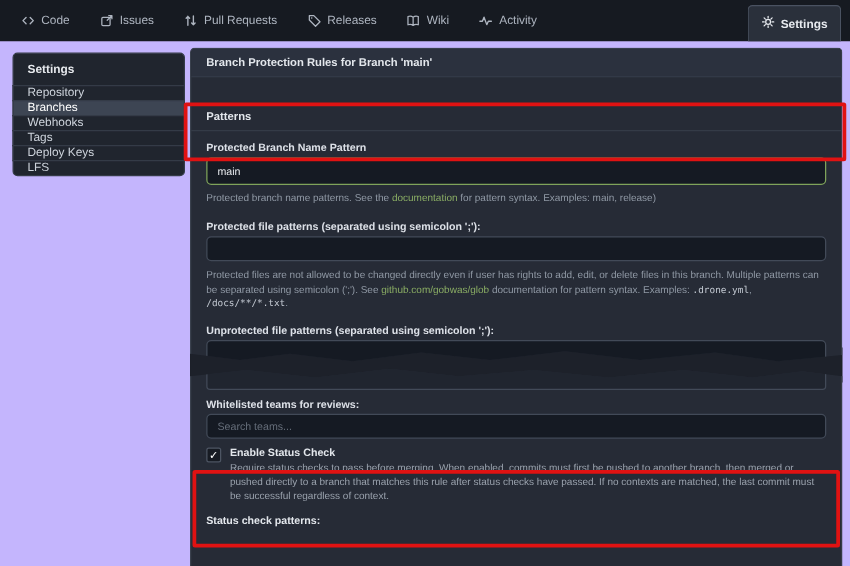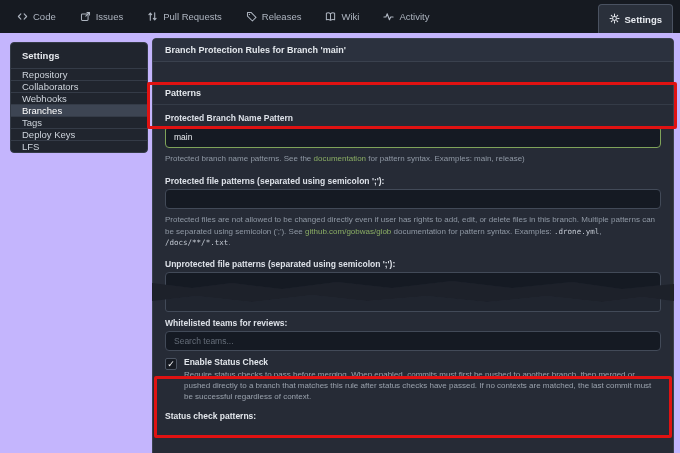--- a/index.html
+++ b/index.html
@@ -160,23 +160,22 @@
     <span><svg width="11" height="11" viewBox="0 0 12 12" fill="none" stroke="currentColor" stroke-width="1.1" stroke-linecap="round">
           <circle cx="6" cy="6" r="2.1"></circle>
           <path d="M6 1.1 v1.5 M6 9.4 v1.5 M1.1 6 h1.5 M9.4 6 h1.5 M2.5 2.5 l1.1 1.1 M8.4 8.4 l1.1 1.1 M9.5 2.5 L8.4 3.6 M3.6 8.4 L2.5 9.5"></path>
         </svg></span>
     <span>Settings</span>
   </div>
 
   <div class="sidebar">
     <div class="side-item">Settings</div>
     <div class="side-item">Repository</div>
-    <div class="side-item">Collaborators</div>
+    <div class="side-item active">Branches</div>
     <div class="side-item">Webhooks</div>
-    <div class="side-item active">Branches</div>
     <div class="side-item">Tags</div>
     <div class="side-item">Deploy Keys</div>
     <div class="side-item">LFS</div>
   </div>
 
   <div class="tear-void"></div>
 
   <div class="panel-upper">
     <div class="panel-title">Branch Protection Rules for Branch 'main'</div>
     <div class="patterns-row">Patterns</div>

